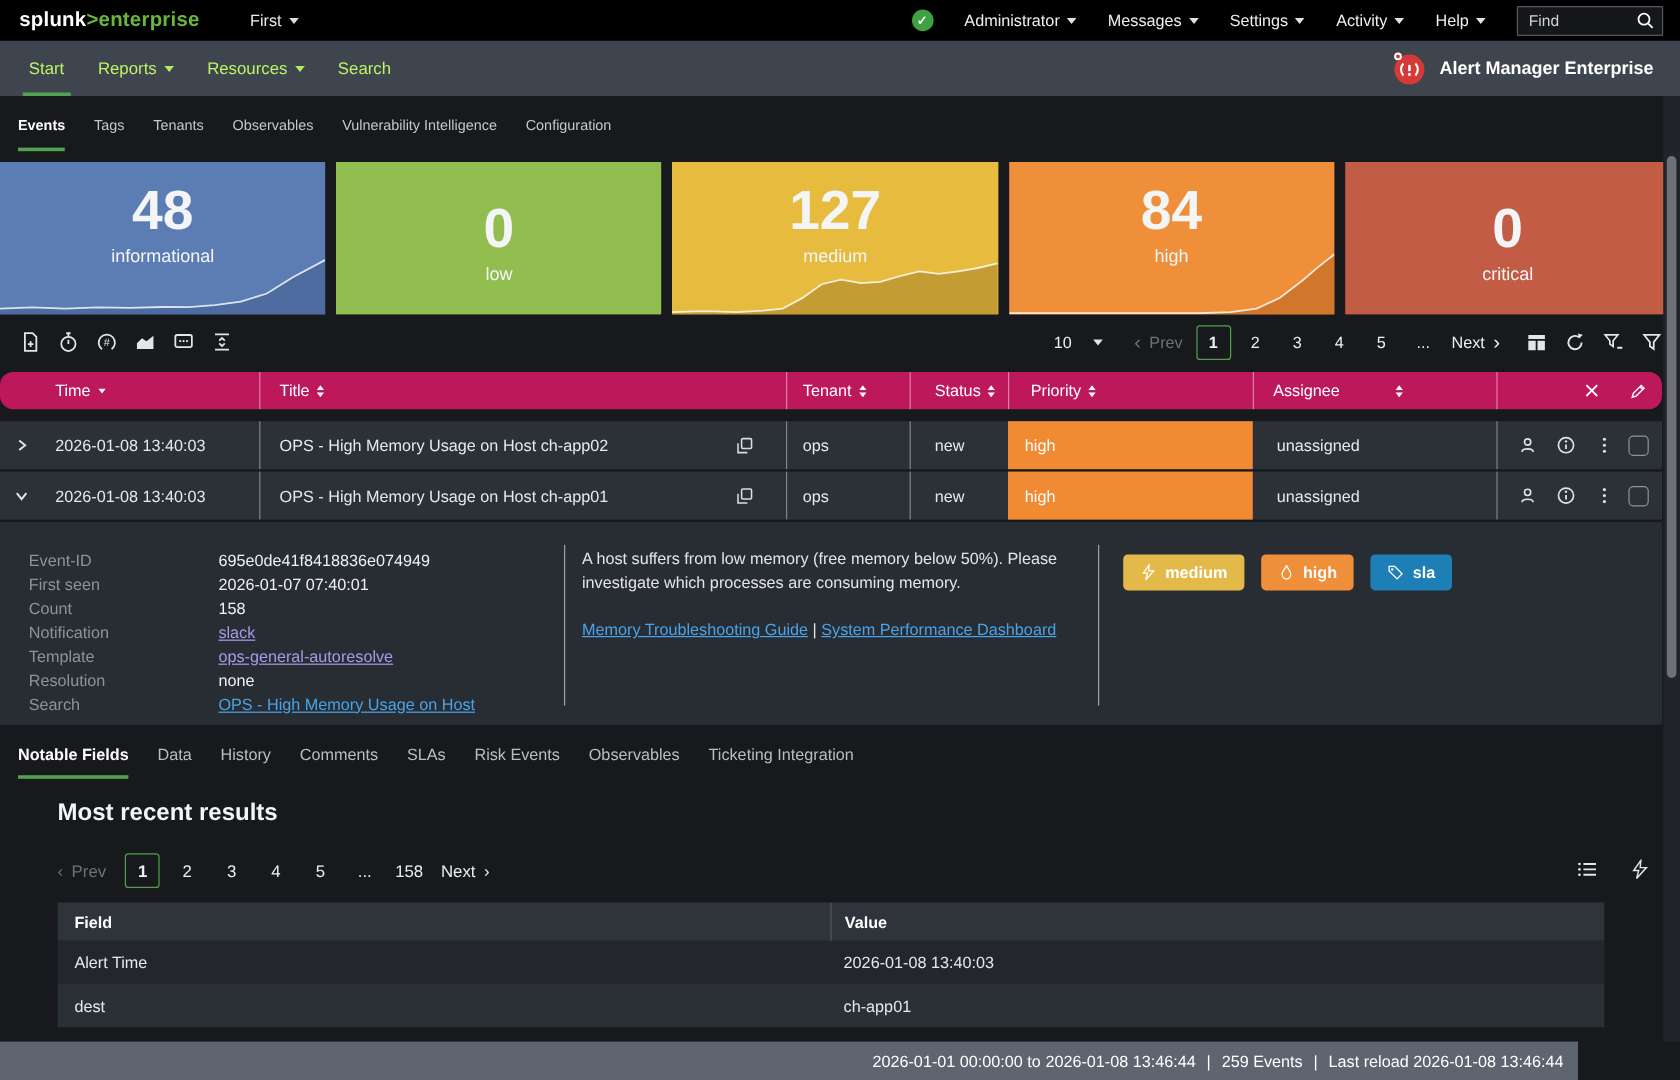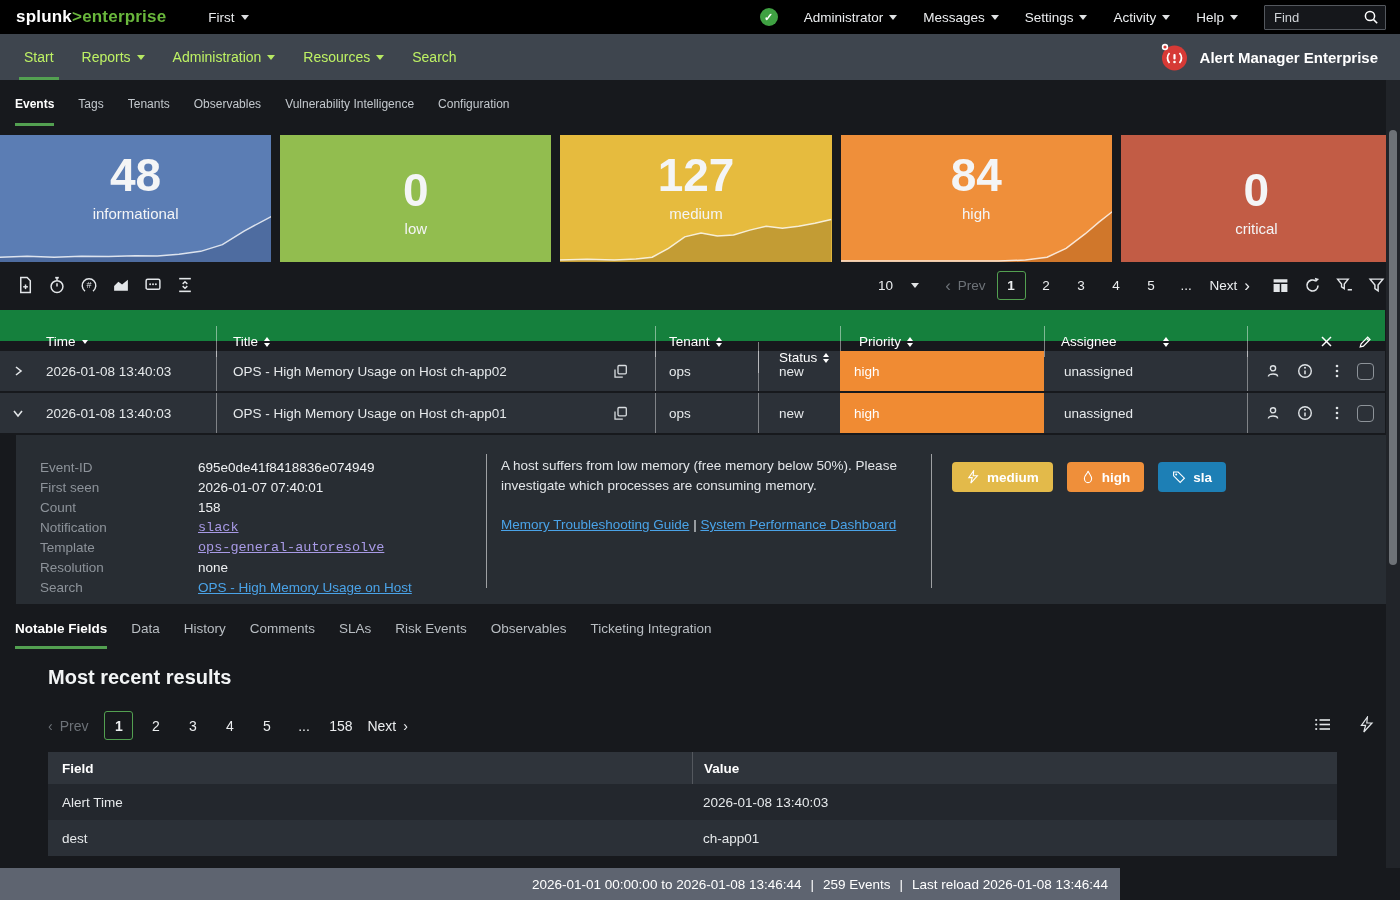--- a/index.html
+++ b/index.html
@@ -54,26 +54,26 @@
   .pg .pg-next { color:#eceef0; margin-left:6px; }
   .pg .chev { font-size:17px; line-height:1; }
   .pg-num { min-width:29px; height:29px; display:flex; align-items:center; justify-content:center; color:#eceef0; cursor:pointer; margin:0 3px; border-radius:3px; }
   .pg-num.current { border:1px solid var(--accent_green,#53a051); font-weight:bold; }
   .tb-icons { display:flex; align-items:center; gap:15px; margin-left:22px; }
   .tb-icons .tool-ic { margin:0; width:17px; height:17px; }
 
   
   .etable { width:1385px; }
   .egrid { display:grid; grid-template-columns:35px 181px 439px 103px 82px 204px 203px 98px 40px; align-items:center; }
-  .ehead { margin-top:2px; height:31px; background:#15803d; color:#fff; }
+  .ehead { margin-top:2px; height:31px; background:#be185d; color:#fff;border-radius:11px; }
   .hcell { display:flex; align-items:center; gap:6px; height:31px; }
   .h-time { padding-left:11px; }
   .h-title { padding-left:16px; border-left:1px solid rgba(255,255,255,.45); }
   .h-tenant { padding-left:13px; border-left:1px solid rgba(255,255,255,.45); }
-  .h-status { padding-left:20px; border-left:1px solid rgba(255,255,255,.45);margin-top:32px; }
+  .h-status { padding-left:20px; border-left:1px solid rgba(255,255,255,.45); }
   .h-priority { padding-left:18px; border-left:1px solid rgba(255,255,255,.45); }
   .h-assignee { padding-left:16px; border-left:1px solid rgba(255,255,255,.45);gap:46px; }
   .h-actions { justify-content:flex-end; padding-right:12px; border-left:1px solid rgba(255,255,255,.45); }
   .h-check { justify-content:center; }
   .sort-both { display:flex; flex-direction:column; gap:2px; }
   .tri-up { width:0; height:0; border-left:3.5px solid transparent; border-right:3.5px solid transparent; border-bottom:4.5px solid #fff; }
   .tri-down { width:0; height:0; border-left:3.5px solid transparent; border-right:3.5px solid transparent; border-top:4.5px solid #fff; }
   .erow { height:40px; background:#2c3138; margin-top:2px; cursor:pointer; }
   .erow.first { margin-top:10px; }
   .rcell { display:flex; align-items:center; height:40px; color:#e6e9eb; }
@@ -86,26 +86,26 @@
   .pri-badge { width:100%; height:100%; display:flex; align-items:center; padding-left:14px; background:var(--priority_high,#f08b33); color:#fff; }
   .r-assignee { padding-left:20px; }
   .r-actions { gap:16px; padding-left:17px; border-left:1px solid rgba(255,255,255,.4); }
   .r-actions svg { width:16px; height:16px; color:#dfe3e6; cursor:pointer; }
   .r-check { justify-content:center; }
   .checkbox { width:17px; height:17px; border:1.5px solid #8d9399; border-radius:4px; cursor:pointer; }
   .exp-ic { width:12px; height:12px; color:#e3e6e9; }
   .copy-ic { width:15px; height:15px; color:#d9dde0; cursor:pointer; flex:0 0 auto; }
 
   
-  .detail { position:relative; height:169px; background:#282d33; margin-top:2px; width:1385px;margin-left:16px; }
+  .detail { position:relative; height:169px; background:#282d33; margin-top:2px; width:1385px; }
   .dfields { position:absolute; left:24px; top:22px; }
   .dfrow { display:flex; height:20px; align-items:center; }
   .dfrow .lbl { width:158px; color:#8d939a; }
   .dfrow .val { color:#eef0f2; }
-  .link-purple { color:var(--link_purple,#a89ae6) !important; text-decoration:underline; cursor:pointer;font-family:Liberation Mono, monospace; }
+  .link-purple { color:var(--link_purple,#a89ae6) !important; text-decoration:underline; cursor:pointer; }
   .link-blue { color:var(--link_blue,#4aa3e8) !important; text-decoration:underline; cursor:pointer; }
   .vdiv { position:absolute; top:19px; bottom:16px; width:1px; background:rgba(255,255,255,.55); }
   .vdiv.d1 { left:470px; } .vdiv.d2 { left:915px; }
   .ddesc { position:absolute; left:485px; top:21px; width:412px; line-height:20px; color:#e2e5e8; }
   .dlinks { position:absolute; left:485px; top:82px; color:#e2e5e8; }
   .dactions { position:absolute; left:936px; top:27px; display:flex; gap:14px; }
   .abtn { height:30px; border:none; border-radius:4px; padding:0 14px; display:flex; align-items:center; gap:7px; color:#fff; font-weight:bold; font-size:13.5px; font-family:inherit; cursor:pointer; }
   .abtn svg { width:14px; height:14px; }
 
   
@@ -127,21 +127,21 @@
   .fvrow { display:grid; grid-template-columns:644px 1fr; align-items:center; }
   .fvhead { height:32px; background:#2f343b; font-weight:bold; color:#fff; }
   .fvhead .fv-val { border-left:1px solid rgba(255,255,255,.18); height:32px; display:flex; align-items:center; }
   .fvr { height:36px; color:#e6e9eb; }
   .fvr.odd { background:#23272d; }
   .fvr.even { background:#2b3037; }
   .fv-field { padding-left:14px; }
   .fv-val { padding-left:11px; }
 
   
-  .footer { position:absolute; left:0; bottom:0; width:1120px; height:32px; background:#5e6470; display:flex; align-items:center; justify-content:flex-end; padding-right:12px; color:#fff; gap:9px; }
+  .footer { position:absolute; left:0; bottom:0; width:1315px; height:32px; background:#5e6470; display:flex; align-items:center; justify-content:flex-end; padding-right:12px; color:#fff; gap:9px; }
 
   
   .sbar { position:absolute; right:0; top:80px; bottom:32px; width:14px; background:#212429; }
   .sthumb { position:absolute; left:3px; width:8px; top:50px; height:435px; background:#6e7277; border-radius:4px; }
 
   svg { display:block; }
 </style>
 </head>
 <body>
 
@@ -182,24 +182,20 @@
     </div>
   </div>
 </div>
 
 <div class="appnav">
   <div class="appnav-item active">
       <span>Start</span>
     </div>
   <div class="appnav-item">
       <span>Reports</span>
-      <span class="caret"></span>
-    </div>
-  <div class="appnav-item">
-      <span>Administration</span>
       <span class="caret"></span>
     </div>
   <div class="appnav-item">
       <span>Resources</span>
       <span class="caret"></span>
     </div>
   <div class="appnav-item">
       <span>Search</span>
     </div>
   <div class="app-brand">

